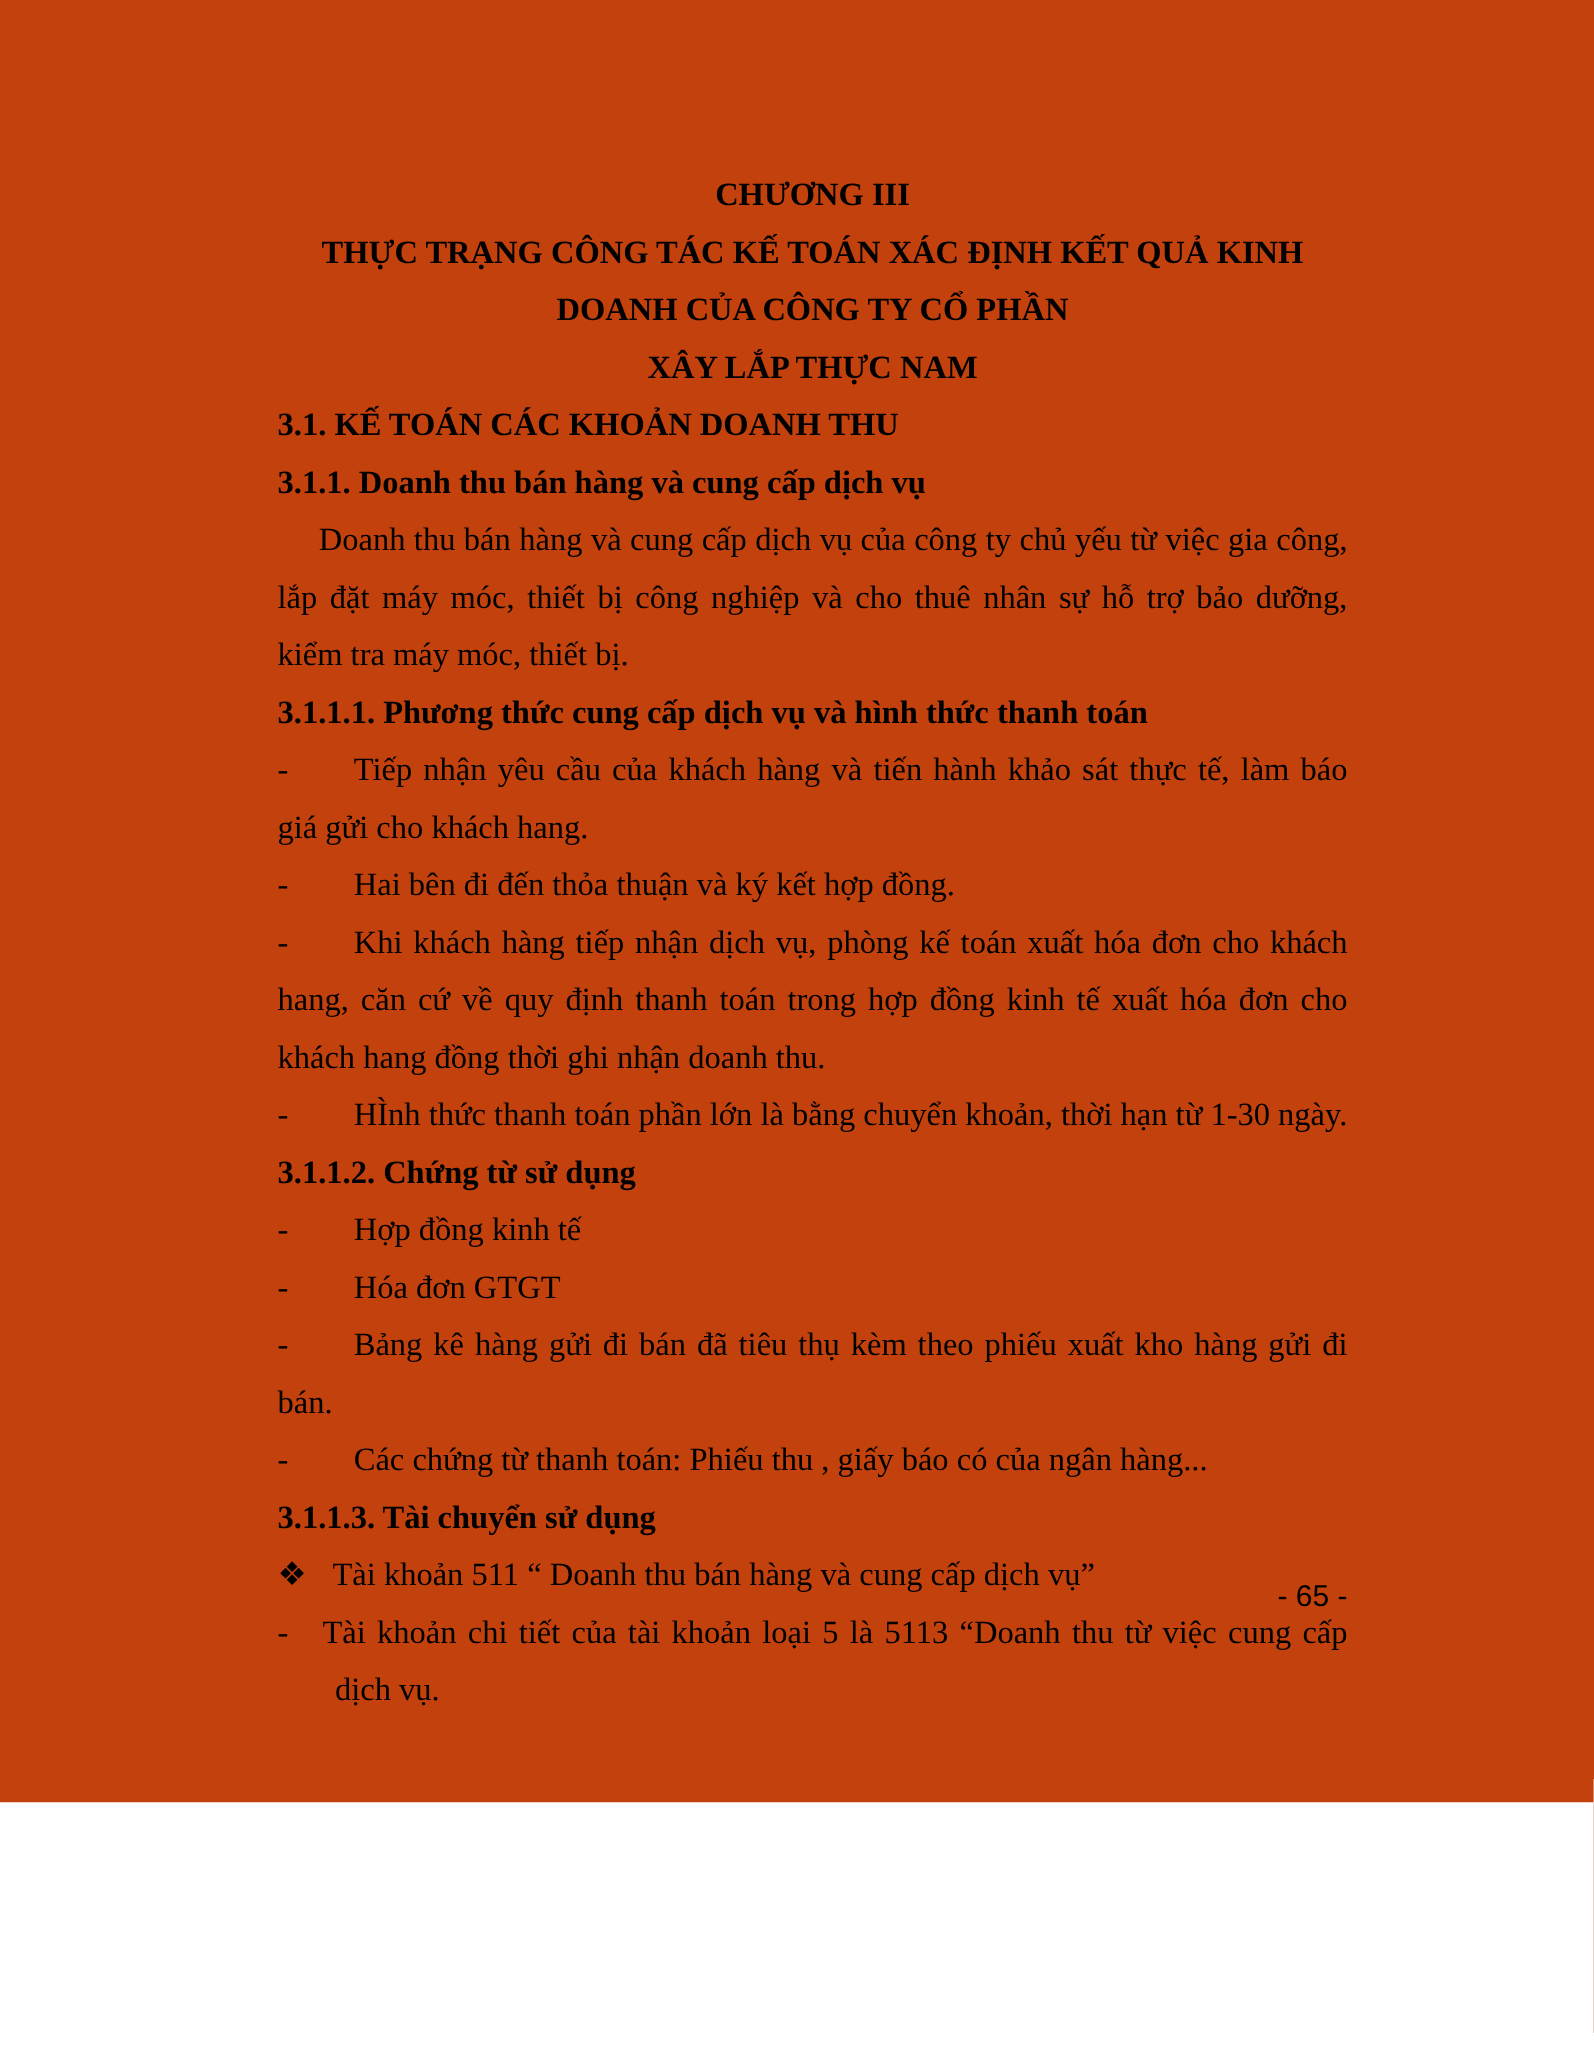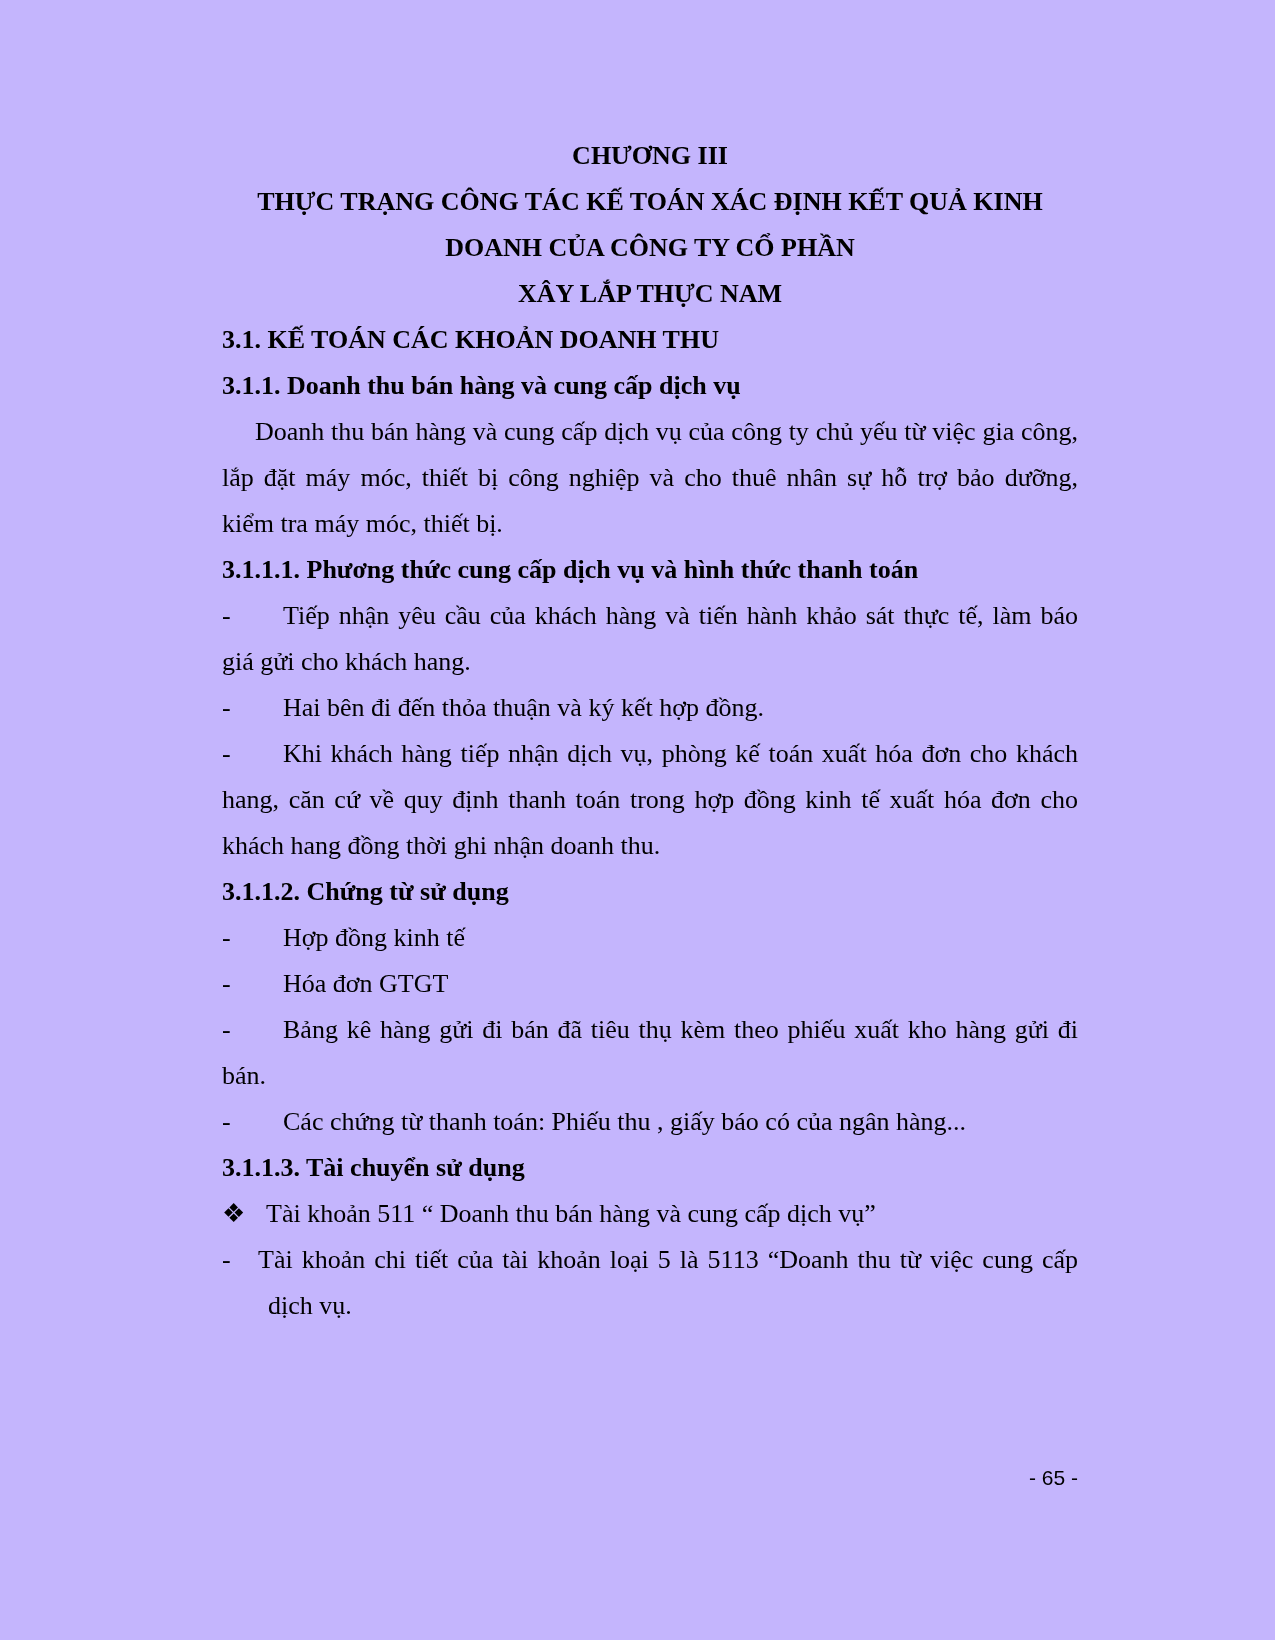--- a/index.html
+++ b/index.html
@@ -1,21 +1,21 @@
 <!DOCTYPE html>
 <html><head>
 <meta charset="utf-8">
 <style>
   * { margin: 0; padding: 0; box-sizing: border-box; }
   html, body { background: #ffffff; }
   .page {
     position: relative;
     width: 1275px;
-    height: 1640px;
-    background: #c4b5fd;
+    height: 1442px;
+    background: #c2410c;
     color: #000000;
     font-family: "Liberation Serif", "DejaVu Serif", serif;
     overflow: hidden;
   }
   .content {
     position: absolute;
     top: 133px;
     left: 222px;
     width: 856px;
     font-size: 26px;
@@ -28,21 +28,21 @@
   .item    { text-align: justify; }
   .marker  { display: inline-block; width: 61px; }
   .marker-d{ display: inline-block; width: 44px; }
   .item-last { text-align: justify; padding-left: 46px; text-indent: -46px; }
   .item-last .marker { width: 36px; text-indent: 0; }
   .footer {
     position: absolute;
     right: 197px;
     bottom: 150px;
     font-family: "Liberation Sans", "DejaVu Sans", sans-serif;
-    font-size: 21px;
+    font-size: 24px;
     color: #000000;
   }
 </style>
 </head>
 <body>
 
 <div class="page">
   <div class="content">
 
     <p class="center">CHƯƠNG III</p>
@@ -53,20 +53,21 @@
     <p class="bold">3.1. KẾ TOÁN CÁC KHOẢN DOANH THU</p>
     <p class="bold">3.1.1. Doanh thu bán hàng và cung cấp dịch vụ</p>
 
     <p class="para">Doanh thu bán hàng và cung cấp dịch vụ của công ty chủ yếu từ việc gia công, lắp đặt máy móc, thiết bị công nghiệp và cho thuê nhân sự hỗ trợ bảo dưỡng, kiểm tra máy móc, thiết bị.</p>
 
     <p class="bold">3.1.1.1. Phương thức cung cấp dịch vụ và hình thức thanh toán</p>
 
     <p class="item"><span class="marker">-</span><span>Tiếp nhận yêu cầu của khách hàng và tiến hành khảo sát thực tế, làm báo giá gửi cho khách hang.</span></p>
     <p class="item"><span class="marker">-</span><span>Hai bên đi đến thỏa thuận và ký kết hợp đồng.</span></p>
     <p class="item"><span class="marker">-</span><span>Khi khách hàng tiếp nhận dịch vụ, phòng kế toán xuất hóa đơn cho khách hang, căn cứ về quy định thanh toán trong hợp đồng kinh tế xuất hóa đơn cho khách hang đồng thời ghi nhận doanh thu.</span></p>
+    <p class="item"><span class="marker">-</span><span>HÌnh thức thanh toán phần lớn là bằng chuyển khoản, thời hạn từ 1-30 ngày.</span></p>
 
     <p class="bold">3.1.1.2. Chứng từ sử dụng</p>
 
     <p class="item"><span class="marker">-</span><span>Hợp đồng kinh tế</span></p>
     <p class="item"><span class="marker">-</span><span>Hóa đơn GTGT</span></p>
     <p class="item"><span class="marker">-</span><span>Bảng kê hàng gửi đi bán đã tiêu thụ kèm theo phiếu xuất kho hàng gửi đi bán.</span></p>
     <p class="item"><span class="marker">-</span><span>Các chứng từ thanh toán: Phiếu thu , giấy báo có của ngân hàng...</span></p>
 
     <p class="bold">3.1.1.3. Tài chuyển sử dụng</p>
 

